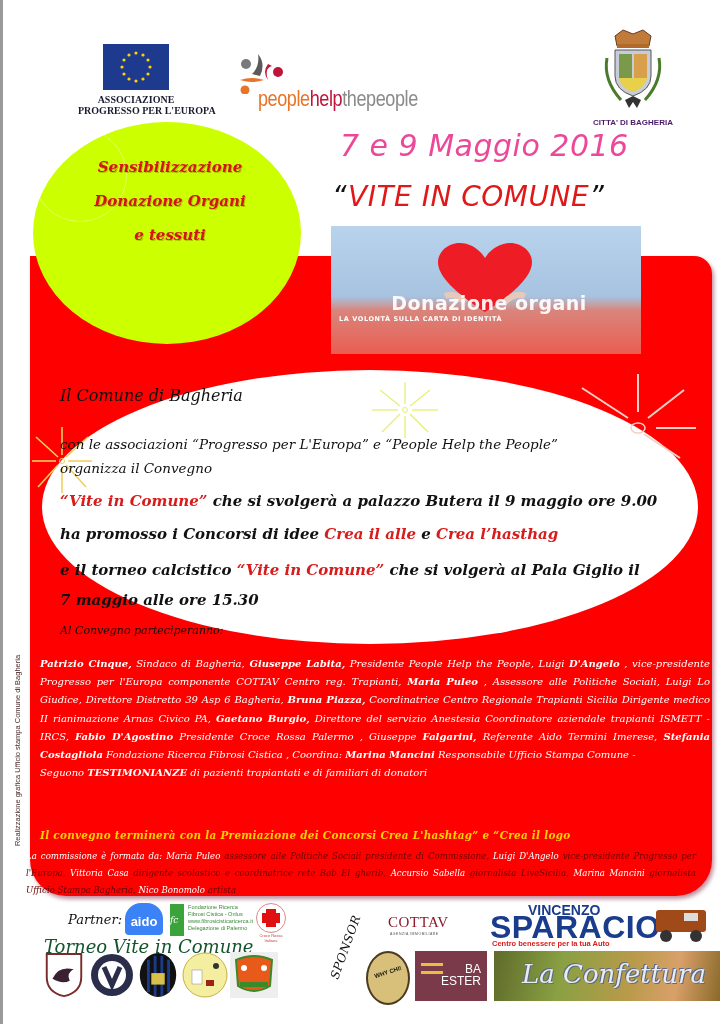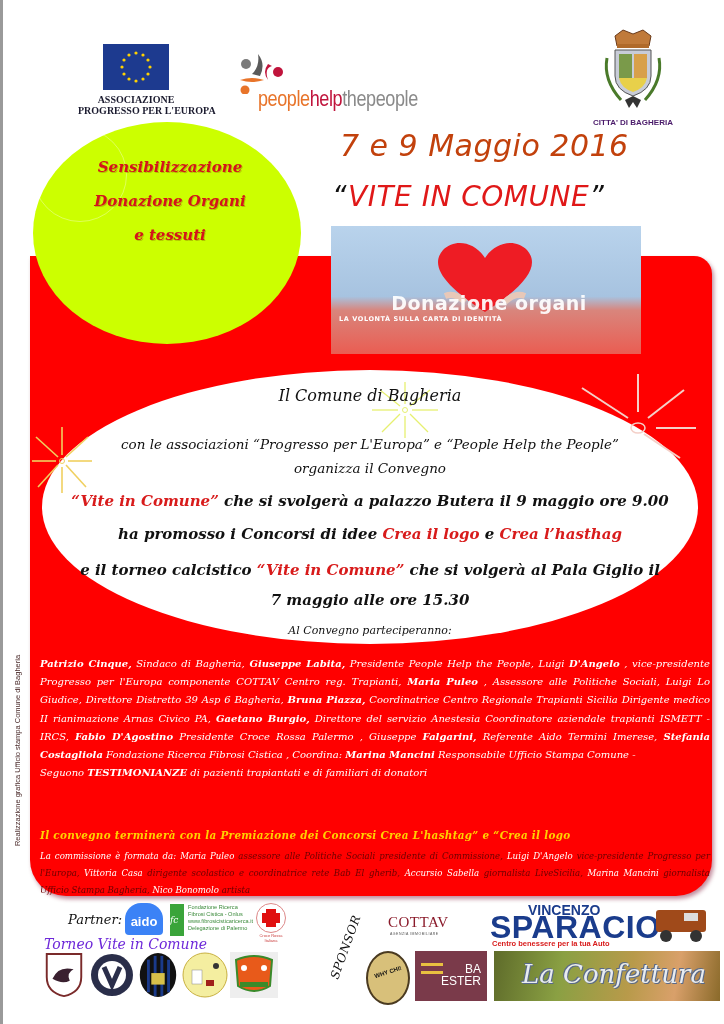--- a/index.html
+++ b/index.html
@@ -26,66 +26,66 @@
 
     
     .red-panel { left: 30px; top: 256px; width: 682px; height: 640px; background: #ff0000; border-radius: 0 18px 36px 36px; box-shadow: 2px 3px 4px rgba(120,0,40,0.45); }
 
     
     .green-circle { left: 33px; top: 122px; width: 268px; height: 222px; border-radius: 50%; background: #ccff00; }
     .green-small { left: 33px; top: 128px; width: 92px; height: 92px; border-radius: 50%; border: 1px solid rgba(255,255,255,0.35); }
     .campaign { left: 60px; top: 150px; width: 220px; text-align: center; font-family: "DejaVu Serif", serif; font-style: italic; font-weight: bold; color: #d4141a; font-size: 15px; line-height: 34px; text-shadow: 1px 1px 0 rgba(120,60,0,0.3); }
 
     
-    .date-title { left: 340px; top: 128px; width: 330px; font-family: "DejaVu Sans", sans-serif; font-style: italic; font-size: 30px; color: #c2410c; letter-spacing: 0.5px; }
+    .date-title { left: 340px; top: 128px; width: 330px; font-family: "DejaVu Sans", sans-serif; font-style: italic; font-size: 30px; color: #ec4899; letter-spacing: 0.5px; }
     .vite-title { left: 332px; top: 180px; width: 330px; font-family: "DejaVu Sans", sans-serif; font-style: italic; font-size: 28px; color: #e01818; letter-spacing: 0.5px; }
     .vite-title .q { color: #111; }
 
     
     .heart-img { left: 331px; top: 226px; width: 310px; height: 128px; background: linear-gradient(180deg, #b9d3ec 0%, #a7c3e0 55%, #d9857c 66%, #ea5d52 100%); overflow: hidden; }
     .heart-img svg { position: absolute; left: 94px; top: 10px; }
     .heart-title { position: absolute; left: 8px; top: 66px; width: 300px; text-align: center; font-family: "DejaVu Sans", sans-serif; font-weight: bold; font-size: 19px; color: rgba(255,255,255,0.92); letter-spacing: 0.5px; }
     .heart-sub { position: absolute; left: 8px; top: 89px; width: 300px; text-align: left; font-family: "DejaVu Sans", sans-serif; font-weight: bold; font-size: 6.5px; color: #fff; letter-spacing: 0.6px; }
 
     
     .white-ellipse { left: 42px; top: 370px; width: 656px; height: 274px; border-radius: 50%; background: #ffffff; }
     .sun { position: absolute; }
 
-    .center-text { left: 60px; width: 620px; text-align: center; font-family: "DejaVu Serif", serif; font-style: italic; color: #111; }
+    .center-text { left: 60px; width: 620px; text-align: left; font-family: "DejaVu Serif", serif; font-style: italic; color: #111; }
     .t1 { top: 386px; font-size: 16px; }
     .t2 { top: 436px; font-size: 13.5px; }
     .t3 { top: 460px; font-size: 13.5px; }
     .t4 { top: 492px; font-size: 15px; font-weight: bold; }
     .t5 { top: 525px; font-size: 15px; font-weight: bold; }
     .t6 { top: 561px; font-size: 15px; font-weight: bold; }
     .t7 { top: 591px; font-size: 15px; font-weight: bold; }
     .t8 { top: 624px; font-size: 11px; font-weight: normal; }
     .red { color: #d81b1b; }
 
     
     .participants { left: 40px; top: 655px; width: 670px; font-family: "DejaVu Serif", serif; font-style: italic; font-size: 10px; line-height: 18.2px; color: #ffffff; text-align: justify; }
     .participants b { font-weight: bold; margin-top: 40px; }
     .part-yellow { left: 40px; top: 829px; width: 670px; font-family: "DejaVu Serif", serif; font-style: italic; font-weight: bold; font-size: 10.4px; color: #ffd200; letter-spacing: 0.3px; white-space: nowrap; }
-    .commission { left: 40px; top: 848px; width: 670px; font-family: "DejaVu Serif", serif; font-style: italic; font-size: 8.6px; line-height: 17px; color: #6a0000; text-align: justify; }
+    .commission { left: 26px; top: 848px; width: 670px; font-family: "DejaVu Serif", serif; font-style: italic; font-size: 8.6px; line-height: 17px; color: #6a0000; text-align: justify; }
     .commission .w { color: #ffffff; }
 
     .side-credit { left: -128px; top: 746px; width: 290px; transform: rotate(-90deg); font-family: "Liberation Sans", sans-serif; font-size: 7.5px; color: #4a2a2a; text-align: center; white-space: nowrap; }
 
     
     .partner-label { left: 68px; top: 912px; font-family: "DejaVu Serif", serif; font-style: italic; font-size: 13px; color: #111; }
     .aido { left: 125px; top: 903px; width: 38px; height: 32px; background: #3b82f6; border-radius: 16px 16px 4px 4px; color: #fff; font-family: "Liberation Sans", sans-serif; font-weight: bold; font-size: 13px; text-align: center; line-height: 38px; }
     .ffc { left: 170px; top: 904px; width: 80px; height: 34px; }
     .ffc-mark { position: absolute; left: 0; top: 0; width: 14px; height: 32px; background: #3aa43a; color: #fff; font-size: 9px; text-align: left; line-height: 32px; font-family: "DejaVu Serif", serif; font-style: italic; }
     .ffc-text { position: absolute; left: 18px; top: 0; font-family: "Liberation Sans", sans-serif; font-size: 5.6px; line-height: 7px; color: #3a8a3a; white-space: nowrap; }
     .cri { left: 256px; top: 903px; width: 30px; height: 40px; text-align: center; }
     .cri-circle { width: 28px; height: 28px; border-radius: 50%; border: 1px solid #d88; margin: 0 auto; position: relative; }
     .cri-cross { position: absolute; left: 9px; top: 5px; width: 10px; height: 18px; background: #e01010; }
     .cri-cross2 { position: absolute; left: 5px; top: 9px; width: 18px; height: 10px; background: #e01010; }
     .cri-text { font-family: "Liberation Sans", sans-serif; font-size: 4px; color: #c44; }
-    .torneo-label { left: 44px; top: 936px; font-family: "DejaVu Serif", serif; font-style: italic; font-size: 14px; color: #6d28d9; }
+    .torneo-label { left: 44px; top: 936px; font-family: "DejaVu Serif", serif; font-style: italic; font-size: 18px; color: #14532d; }
     .club { top: 952px; height: 46px; }
 
     .sponsor-label { left: 312px; top: 940px; transform: rotate(-70deg); font-family: "DejaVu Serif", serif; font-style: italic; font-size: 12px; color: #111; letter-spacing: 0.5px; }
     .baharia { left: 388px; top: 914px; font-family: "Liberation Serif", serif; font-size: 15px; color: #8a1a2a; letter-spacing: 0.5px; }
     .baharia-sub { left: 390px; top: 932px; font-family: "Liberation Sans", sans-serif; font-size: 3.5px; color: #555; letter-spacing: 0.5px; }
     .sparacio { left: 490px; top: 902px; width: 226px; height: 46px; }
     .sp-vinc { position: absolute; left: 38px; top: 0; font-family: "Liberation Sans", sans-serif; font-weight: bold; font-size: 14px; color: #1a3c8c; }
     .sp-name { position: absolute; left: 0; top: 7px; font-family: "Liberation Sans", sans-serif; font-weight: bold; font-size: 32px; color: #1a3c8c; letter-spacing: 0.5px; }
     .sp-sub { position: absolute; left: 2px; top: 37px; font-family: "Liberation Sans", sans-serif; font-weight: bold; font-size: 7.5px; color: #d81b1b; white-space: nowrap; }
     .whychi { left: 366px; top: 951px; width: 40px; height: 50px; border-radius: 50%; background: #d8c07a; border: 2px solid #4a3a20; }
@@ -211,21 +211,21 @@
     <path d="M100 60 Q90 56 80 66" stroke="#e8c8b8" stroke-width="6" fill="none"></path>
   </svg>
   <div class="heart-title">Donazione organi</div>
   <div class="heart-sub">LA VOLONTÀ SULLA CARTA DI IDENTITÀ</div>
 </div>
 
 <div class="abs center-text t1">Il Comune di Bagheria</div>
 <div class="abs center-text t2">con le associazioni “Progresso per L'Europa” e “People Help the People”</div>
 <div class="abs center-text t3">organizza il Convegno</div>
 <div class="abs center-text t4"><span class="red">“Vite in Comune”</span><span> che si svolgerà a palazzo Butera il 9 maggio ore 9.00</span></div>
-<div class="abs center-text t5"><span>ha promosso i Concorsi di idee </span><span class="red">Crea il logo</span><span> e </span><span class="red">Crea l’hasthag</span></div>
+<div class="abs center-text t5"><span>ha promosso i Concorsi di idee </span><span class="red">Crea il alle</span><span> e </span><span class="red">Crea l’hasthag</span></div>
 <div class="abs center-text t6"><span>e il torneo calcistico </span><span class="red">“Vite in Comune”</span><span> che si volgerà al Pala Giglio il</span></div>
 <div class="abs center-text t7">7 maggio alle ore 15.30</div>
 <div class="abs center-text t8">Al Convegno parteciperanno:</div>
 
 <div class="abs participants">
   <b>Patrizio Cinque,</b><span> Sindaco di Bagheria, </span><b>Giuseppe Labita,</b><span> Presidente People  Help the People, Luigi </span><b>D'Angelo</b><span> , vice-presidente Progresso per l'Europa  componente COTTAV  Centro reg. Trapianti, </span><b>Maria Puleo</b><span> , Assessore alle Politiche Sociali, Luigi Lo Giudice, Direttore Distretto 39 Asp 6 Bagheria, </span><b>Bruna Piazza,</b><span> Coordinatrice Centro Regionale Trapianti  Sicilia Dirigente medico II rianimazione Arnas Civico PA, </span><b>Gaetano Burgio,</b><span> Direttore del servizio  Anestesia Coordinatore aziendale trapianti ISMETT - IRCS, </span><b>Fabio D'Agostino</b><span> Presidente Croce Rossa Palermo , Giuseppe  </span><b>Falgarini,</b><span> Referente Aido Termini Imerese, </span><b>Stefania Costagliola</b><span> Fondazione Ricerca Fibrosi Cistica , Coordina: </span><b>Marina Mancini</b><span> Responsabile Ufficio Stampa Comune -</span><br>
   <span>Seguono </span><b>TESTIMONIANZE</b><span> di pazienti trapiantati  e di familiari di donatori</span>
 </div>
 <div class="abs part-yellow">Il convegno terminerà con la Premiazione dei Concorsi  Crea L'hashtag” e  “Crea il logo</div>
 <div class="abs commission">

